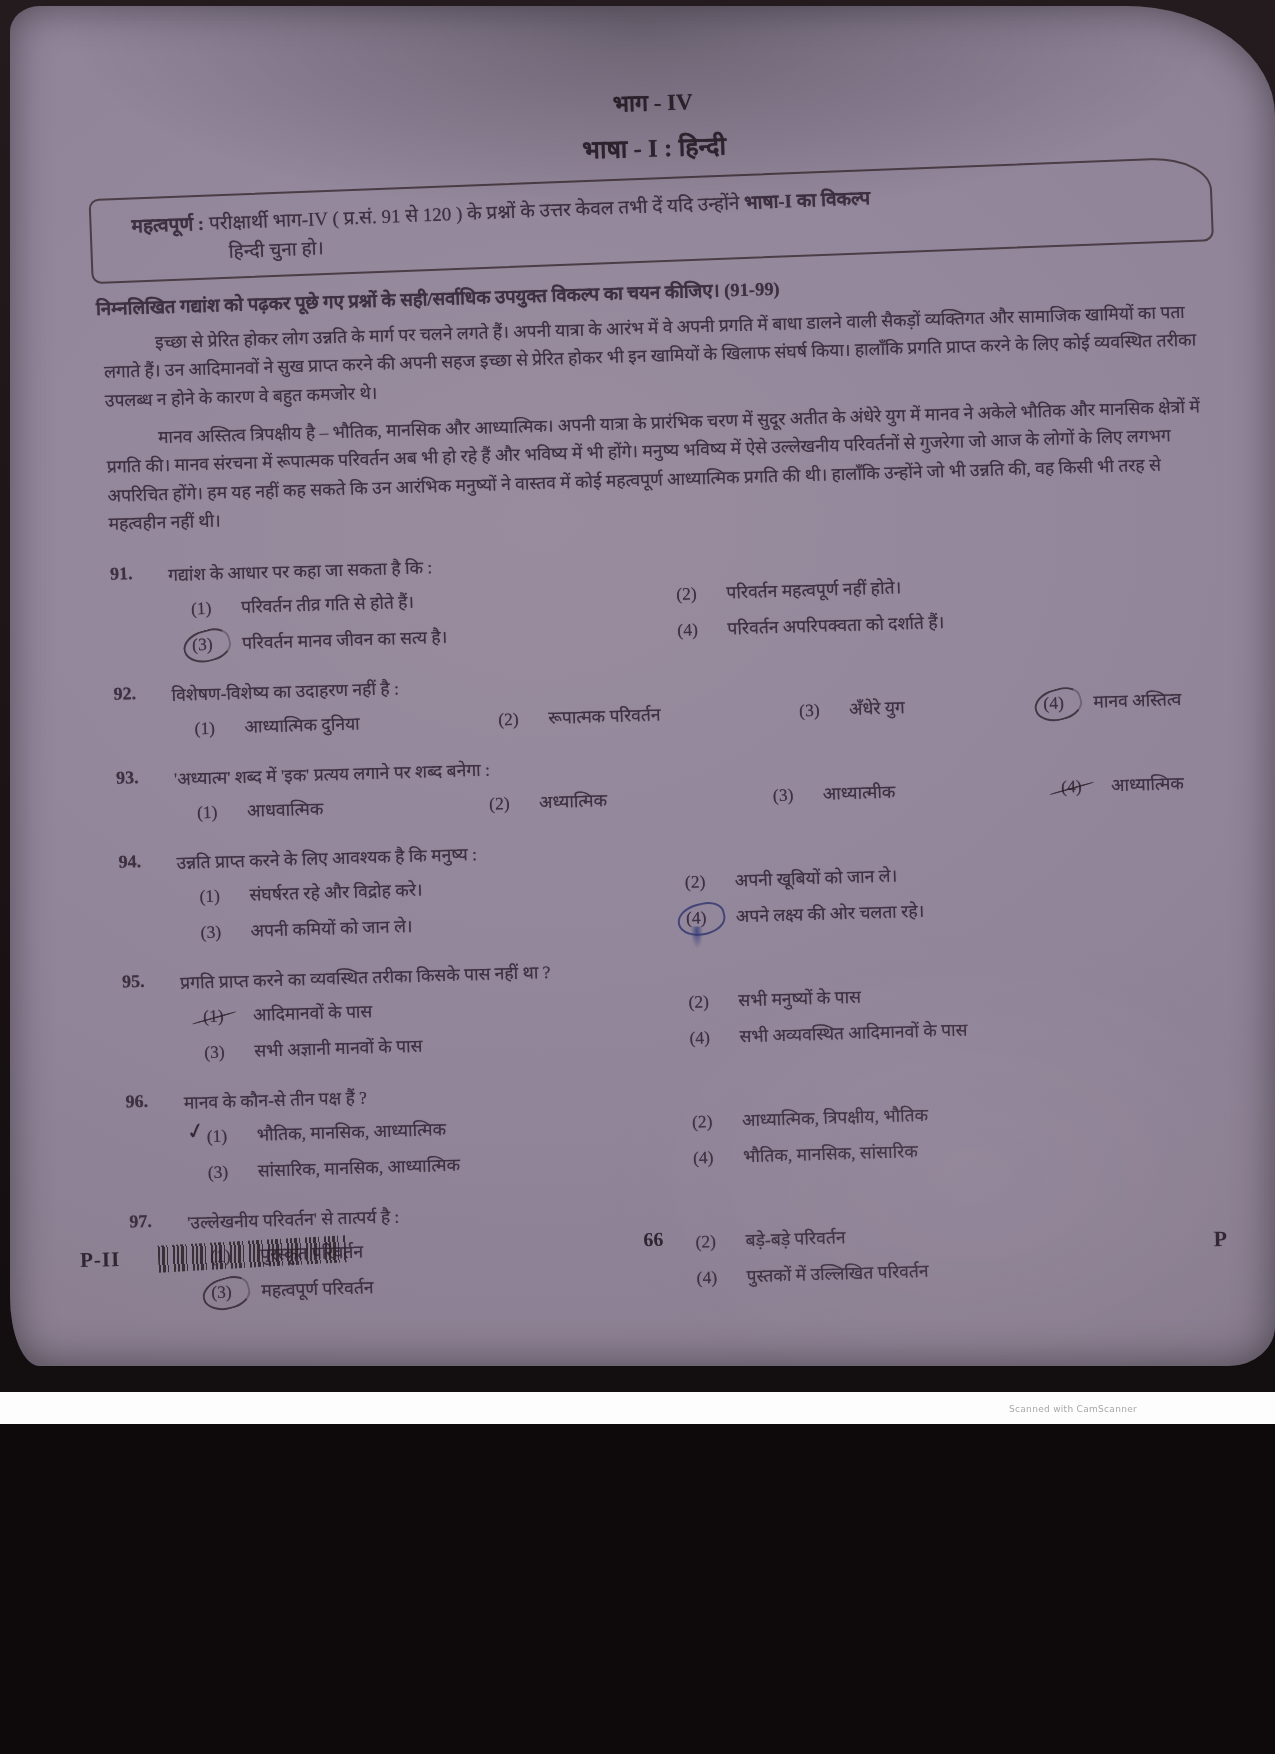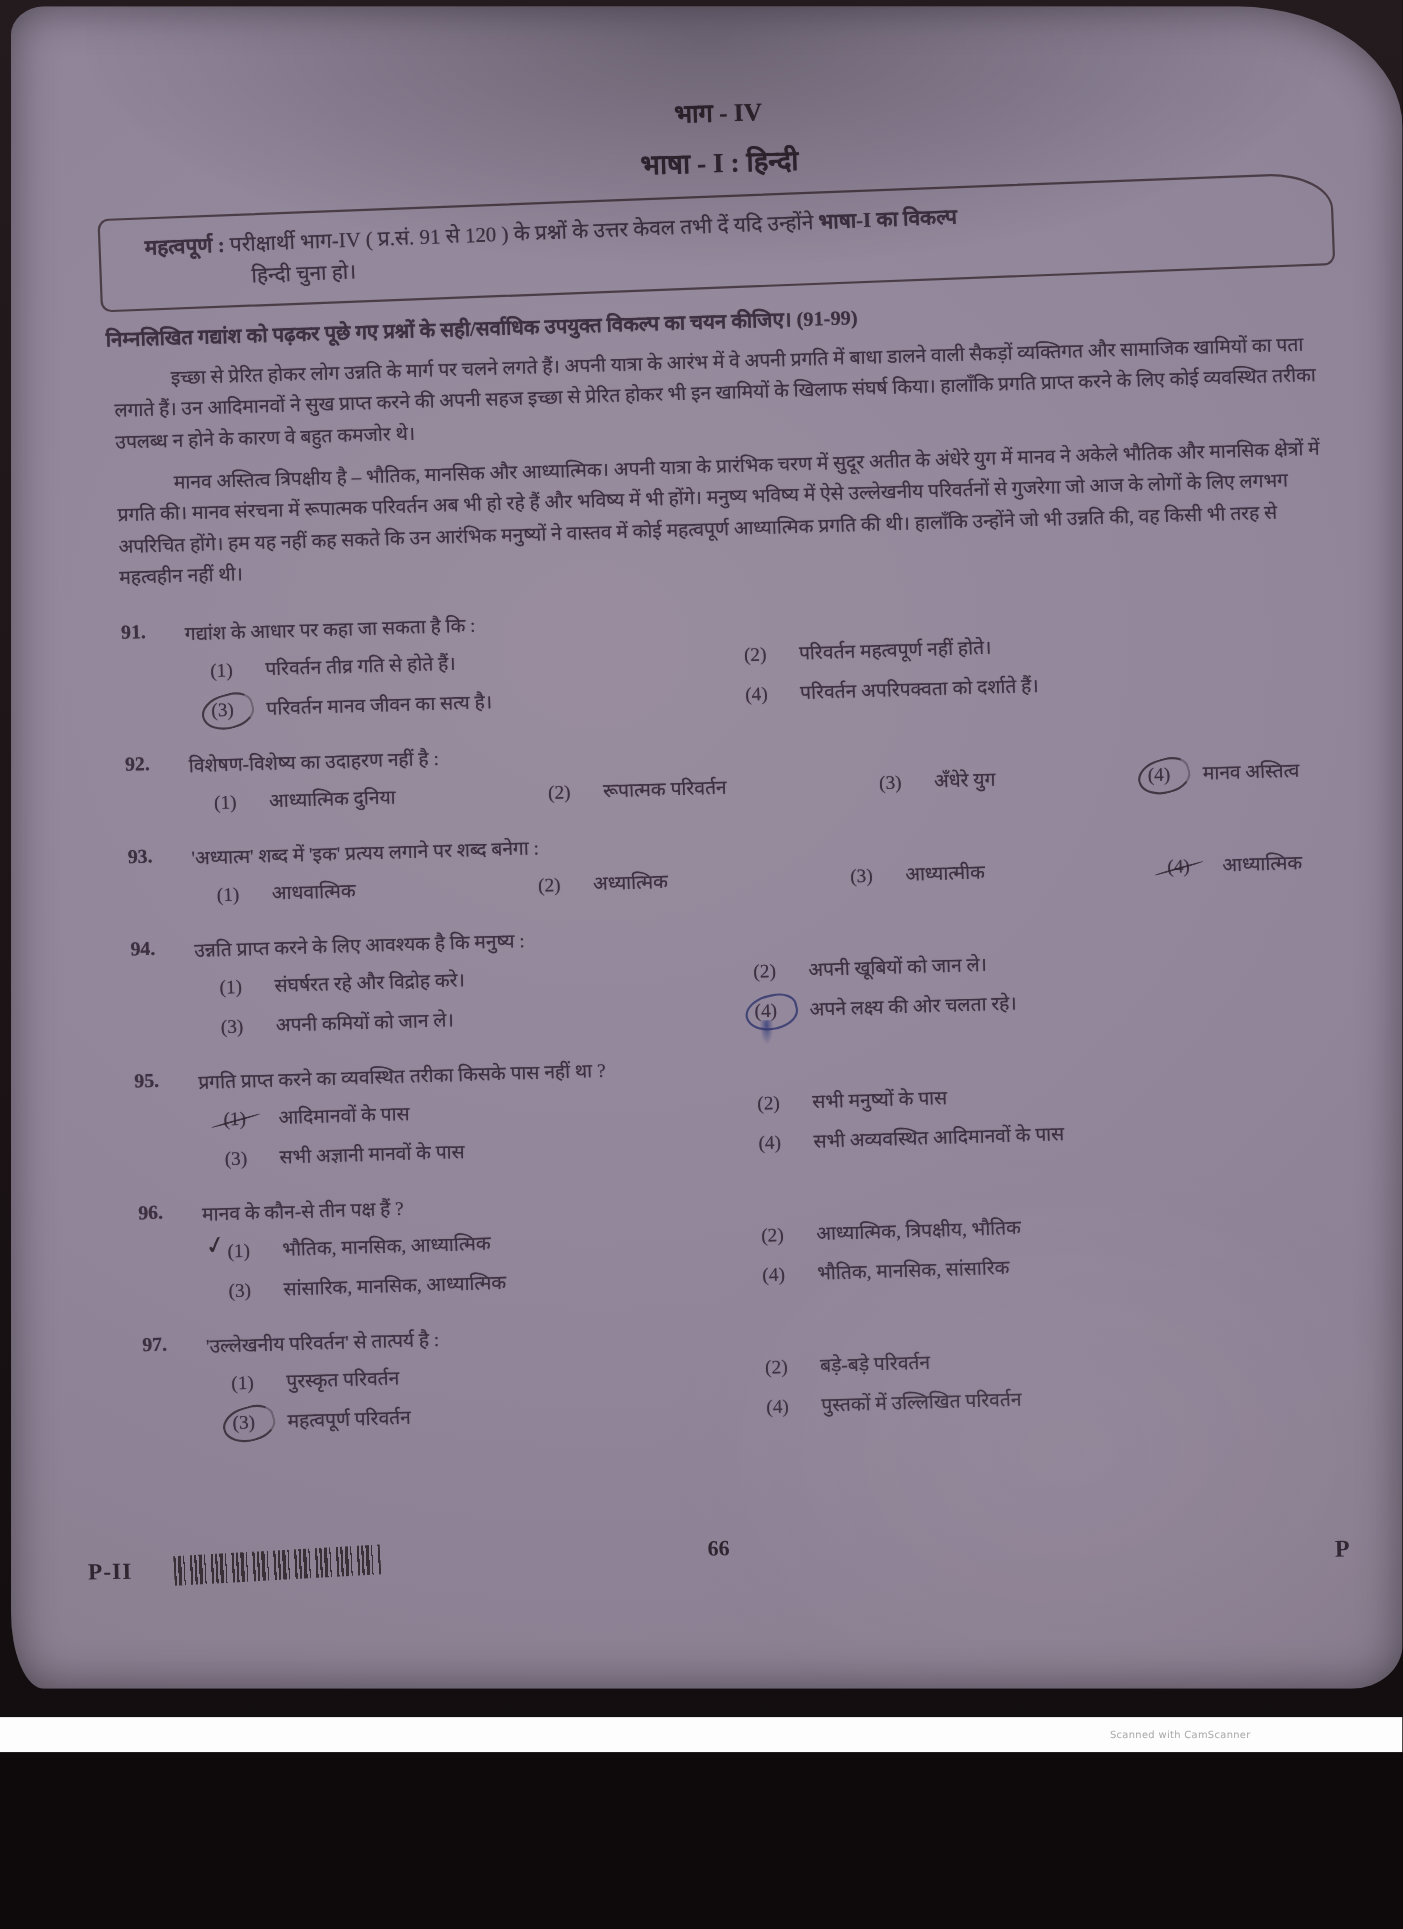--- a/index.html
+++ b/index.html
@@ -1,18 +1,18 @@
 <!DOCTYPE html>
 <html lang="hi"><head>
 <meta charset="utf-8">
 <style>
   html,body{margin:0;padding:0;}
   body{width:1275px;height:1754px;overflow:hidden;background:#0e0a0c;
        font-family:"Liberation Serif","DejaVu Sans",serif;}
-  .scene{position:relative;width:1275px;height:1593px;background:
+  .scene{position:relative;width:1275px;height:1424px;background:
     linear-gradient(180deg,#241b1e 0%,#1b1316 60%,#120d0f 100%);overflow:hidden;}
 
   
   .paper{position:absolute;left:10px;right:0;top:6px;bottom:58px;
     background:
       radial-gradient(130% 95% at 42% 38%, #988c9e 0%, #91859a 45%, #8a7e90 72%, #7f7486 100%);
     border-radius:30px 150px 46px 30px / 26px 110px 40px 70px;
     box-shadow:0 0 40px rgba(0,0,0,.45) inset;}
   .paper::after{content:"";position:absolute;inset:0;border-radius:inherit;
     background:radial-gradient(42% 26% at 76% 86%, rgba(255,255,255,.05), transparent 70%),

